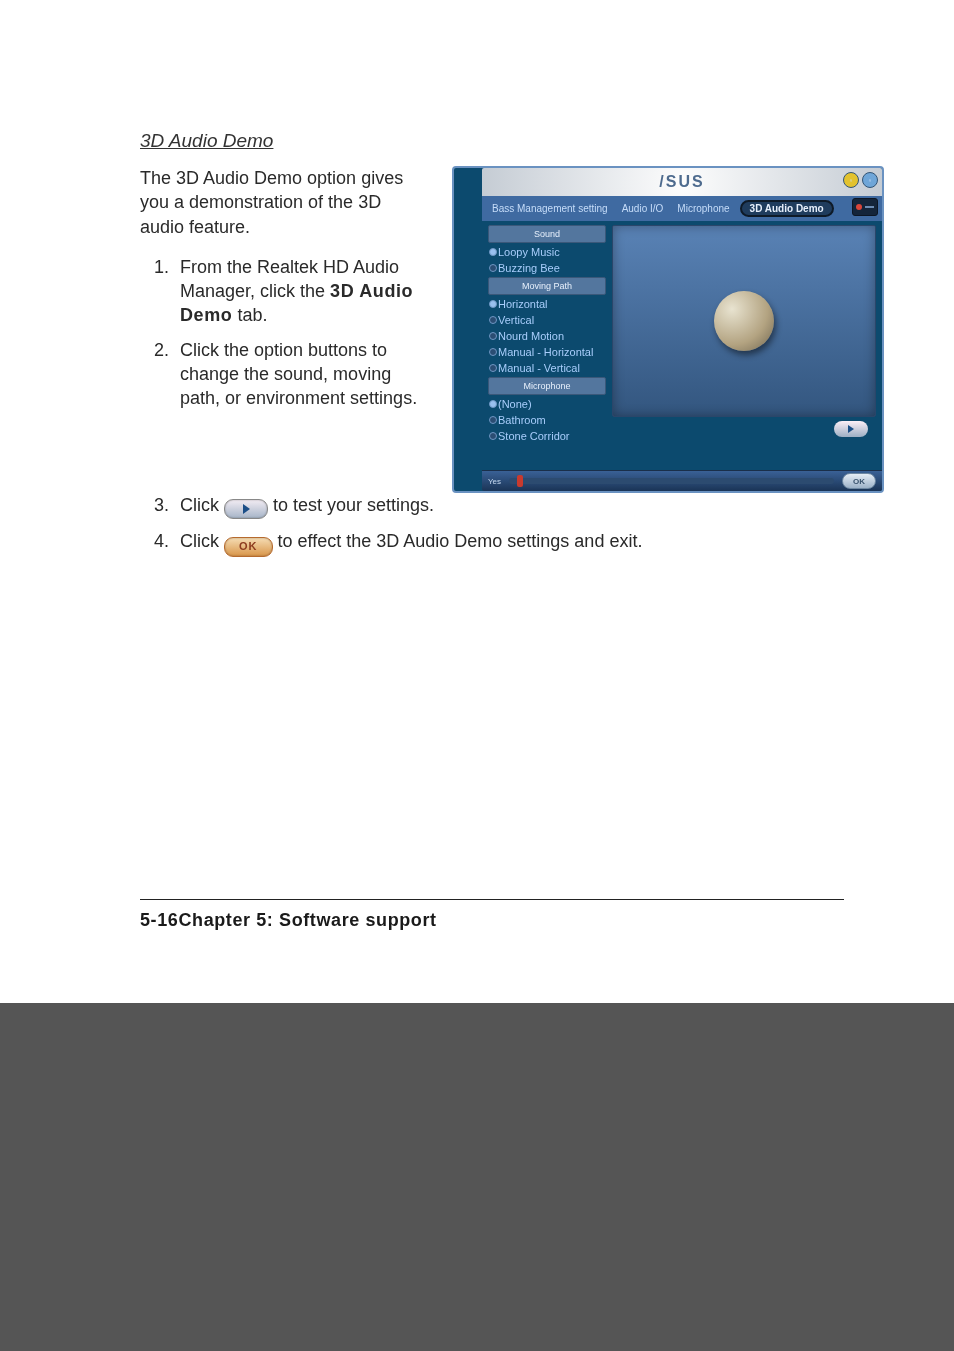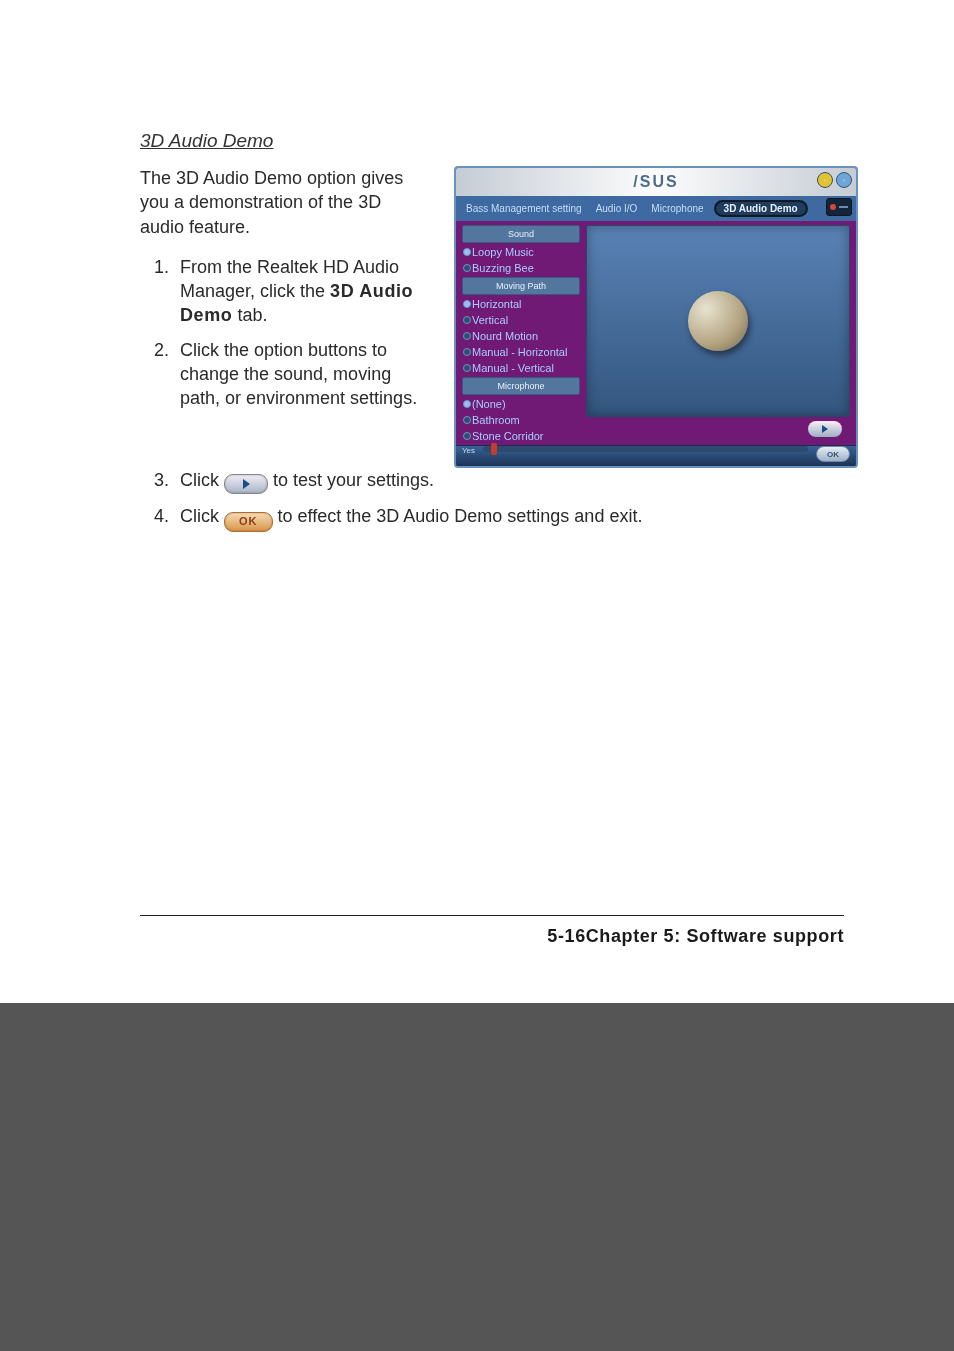--- a/index.html
+++ b/index.html
@@ -60,26 +60,27 @@
   }
   .cont-steps li {
     margin-bottom: 10px;
     padding-left: 6px;
   }
   .bold { font-weight: 700; letter-spacing: 0.6px; }
 
   
   .shot {
     width: 400px;
-    background: #701a75;
+    background: #0c4a6e;
     border: 2px solid #6a92c1;
     border-radius: 4px;
     color: #cfe0f6;
     font-size: 10px;
     position: relative;
+    padding-left: 28px;
   }
   .shot-top {
     display: flex;
     align-items: center;
     justify-content: center;
     height: 28px;
     position: relative;
   }
   .brand {
     font-weight: 900;
@@ -224,23 +225,25 @@
     width: 0; height: 0;
     border-left: 6px solid #1a4e86;
     border-top: 4px solid transparent;
     border-bottom: 4px solid transparent;
   }
   .shot-footer {
     height: 20px;
     background: linear-gradient(#3a6196, #1a3456);
     border-top: 1px solid #1a2f4a;
     display: flex;
+    align-items: center;
     justify-content: space-between;
     padding: 0 6px;
     border-radius: 0 0 2px 2px;
+    margin-top: 25px;
   }
   .ftext { font-size: 8px; color: #c8daf0; }
   .okbtn {
     height: 14px;
     padding: 0 10px;
     background: linear-gradient(#e5edf6, #9db2c8);
     color: #3a536e;
     font-size: 8px;
     font-weight: 700;
     border-radius: 8px;
@@ -294,24 +297,24 @@
     font-weight: 700;
     border-color: #b66a2e;
     padding: 0 14px;
     letter-spacing: 1px;
   }
 
   .page-footer {
     position: absolute;
     left: 140px;
     right: 110px;
-    bottom: 56px;
+    bottom: 72px;
     border-top: 1.5px solid #222;
     display: flex;
-    justify-content: flex-end;
+    justify-content: flex-start;
     padding-top: 10px;
     font-size: 18px;
     font-weight: 700;
     letter-spacing: 0.6px;
     color: #1a1a1a;
   }
 </style>
 </head>
 <body>
 

